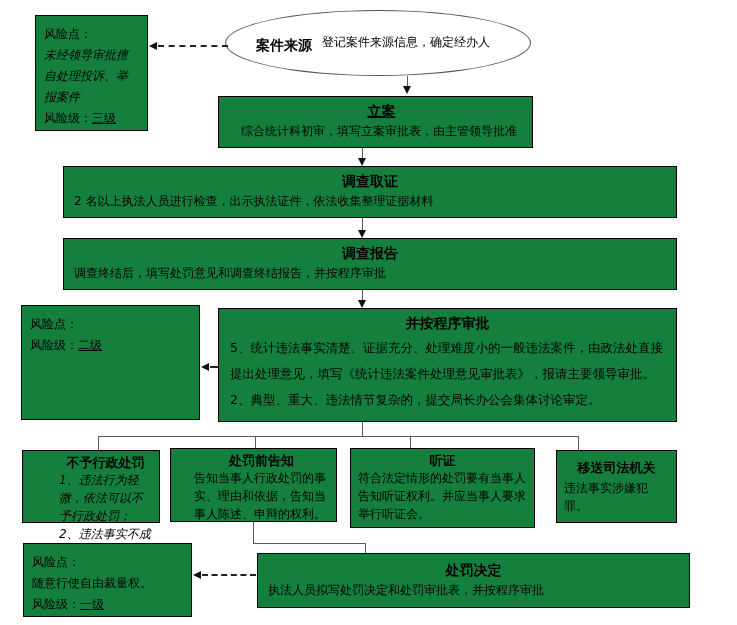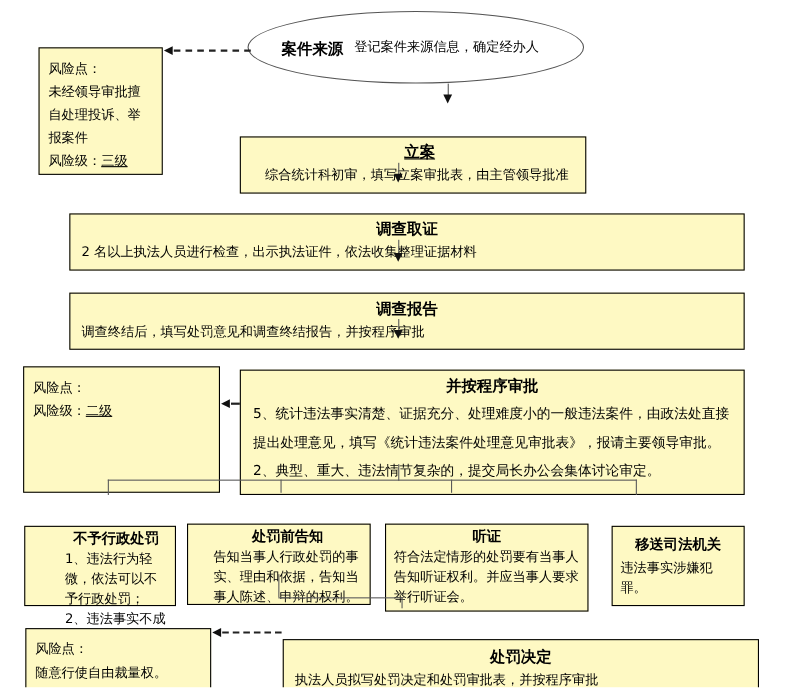--- a/index.html
+++ b/index.html
@@ -1,30 +1,30 @@
 <!DOCTYPE html>
 <html><head>
 <meta charset="utf-8">
 <style>
   * { margin:0; padding:0; box-sizing:border-box; }
   html,body { background:#fff; }
   body { font-family:"DejaVu Sans", sans-serif; color:#000; }
   .stage { position:relative; width:737px; height:625px; background:#fff; overflow:hidden; }
 
-  .node { position:absolute; border:1px solid #000; background:#fef9c3;margin-top:28px; }
+  .node { position:absolute; border:1px solid #000; background:#15803d; }
   .ellipse { position:absolute; border:1px solid #555; border-radius:50%; background:#fff;
              display:flex; flex-direction:row; align-items:center; justify-content:center; }
 
   .t { font-weight:bold; font-size:14px; text-align:center; line-height:20px; padding-top:4px; }
   .t-sm { font-weight:bold; font-size:13px; text-align:center; line-height:17px; padding-top:3px; }
   .b { font-size:12px; line-height:19px; padding:1px 10px 2px; }
   .b-sm { font-size:12px; line-height:18px; padding:0 7px 2px; }
   .center { text-align:left; }
   .u { text-decoration:underline; }
-  .pre { white-space:pre-line; }
+  .pre { white-space:pre-line;font-style:italic; }
 
   .risk { font-size:12px; line-height:21px; padding:8px 8px; }
 
   .vline { position:absolute; width:1px; background:#5a5a5a; }
   .hline { position:absolute; height:1px; background:#5a5a5a; }
   .arr-down { position:absolute; width:0; height:0;
               border-left:4px solid transparent; border-right:4px solid transparent;
               border-top:8px solid #111; }
   .arr-left { position:absolute; width:0; height:0;
               border-top:4px solid transparent; border-bottom:4px solid transparent;
@@ -125,20 +125,21 @@
     <div class="b-sm">符合法定情形的处罚要有当事人告知听证权利。并应当事人要求举行听证会。</div>
   </div>
 
   <div class="vline" style="left:253px; top:522px; height:21px;"></div>
   <div class="hline" style="left:253px; top:543px; width:113px;"></div>
   <div class="vline" style="left:365px; top:543px; height:10px;"></div>
 
   <div class="node risk" style="left:23px; top:543px; width:169px; height:74px;">
     <div>风险点：</div>
     <div>随意行使自由裁量权。</div>
+    <div><span>风险级：</span><span class="u">一级</span></div>
   </div>
 
   <div class="dash" style="left:202px; top:574px; width:54px;"></div>
   <div class="arr-left" style="left:193px; top:571px;"></div>
 
   <div class="node" style="left:257px; top:553px; width:433px; height:55px;">
     <div class="t" style="padding-top:6px;">处罚决定</div>
     <div class="b center">执法人员拟写处罚决定和处罚审批表，并按程序审批</div>
   </div>
 

